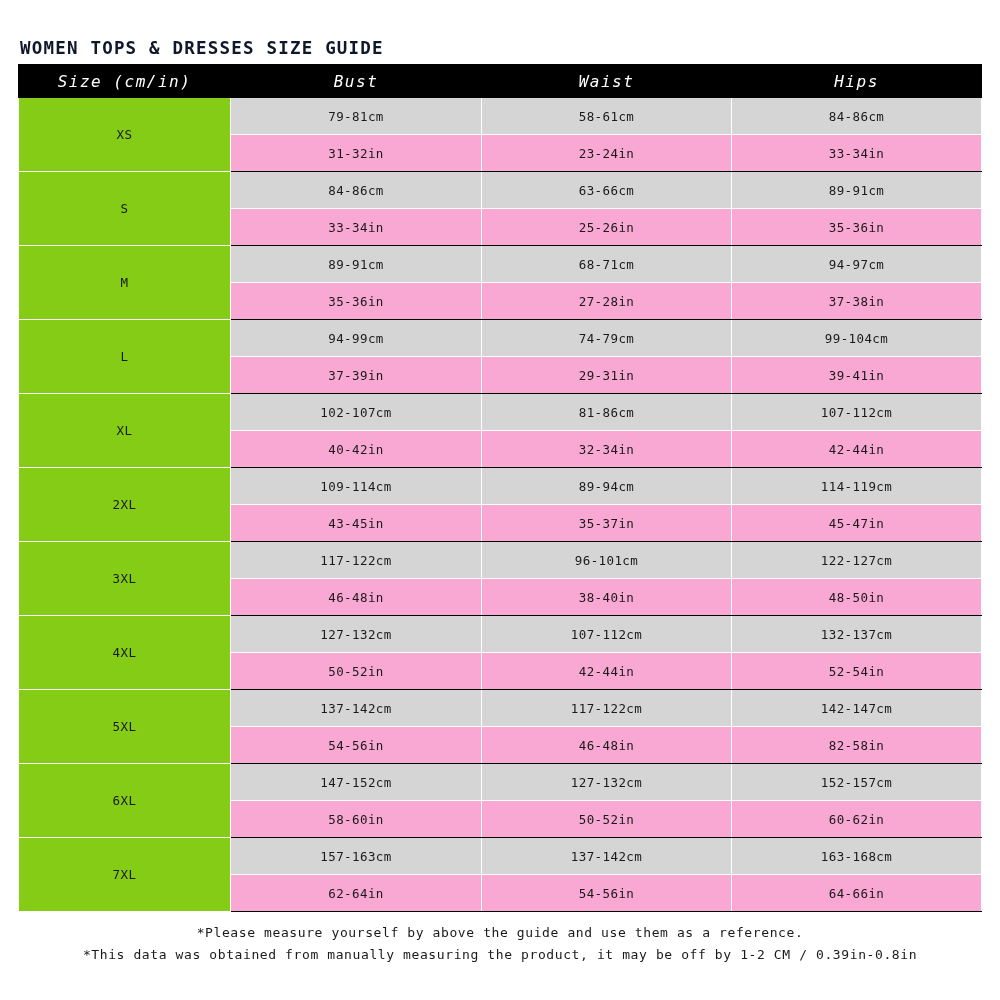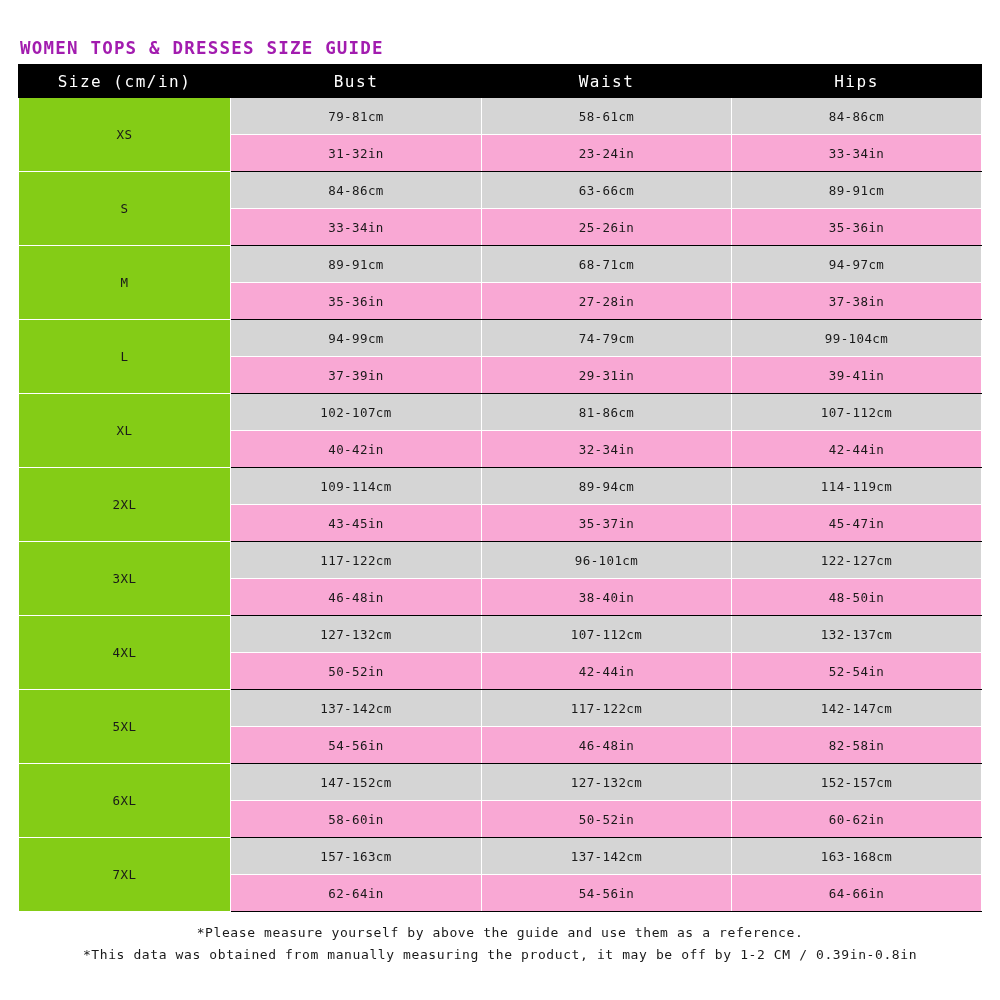--- a/index.html
+++ b/index.html
@@ -17,21 +17,21 @@
     width: 1000px;
     height: 1000px;
     box-sizing: border-box;
     padding: 38px 18px 0 18px;
     position: relative;
   }
   .title {
     font-family: "DejaVu Sans Mono", monospace;
     font-size: 17.5px;
     letter-spacing: 1.2px;
-    color: #a21caf;
+    color: #0f172a;
     margin: 0 0 6px 2px;
   }
   .note {
     text-align: center;
     font-family: "DejaVu Sans", sans-serif;
     font-size: 14.5px;
     color: #3b3b3b;
     line-height: 1.45;
     margin: 0 0 10px 0;
   }
@@ -47,20 +47,21 @@
   table.size-table th {
     background: #000000;
     color: #ffffff;
     font-family: "DejaVu Sans Mono", monospace;
     font-size: 16px;
     letter-spacing: 1.5px;
     font-weight: normal;
     height: 30px;
     text-align: center;
     border: 1px solid #000;
+    font-style: italic;
   }
   table.size-table td {
     text-align: center;
     font-family: "DejaVu Sans Mono", monospace;
     font-size: 12.5px;
     letter-spacing: 0.4px;
     border: 1px solid #ffffff;
     height: 34px;
     color: #1a1a1a;
   }

